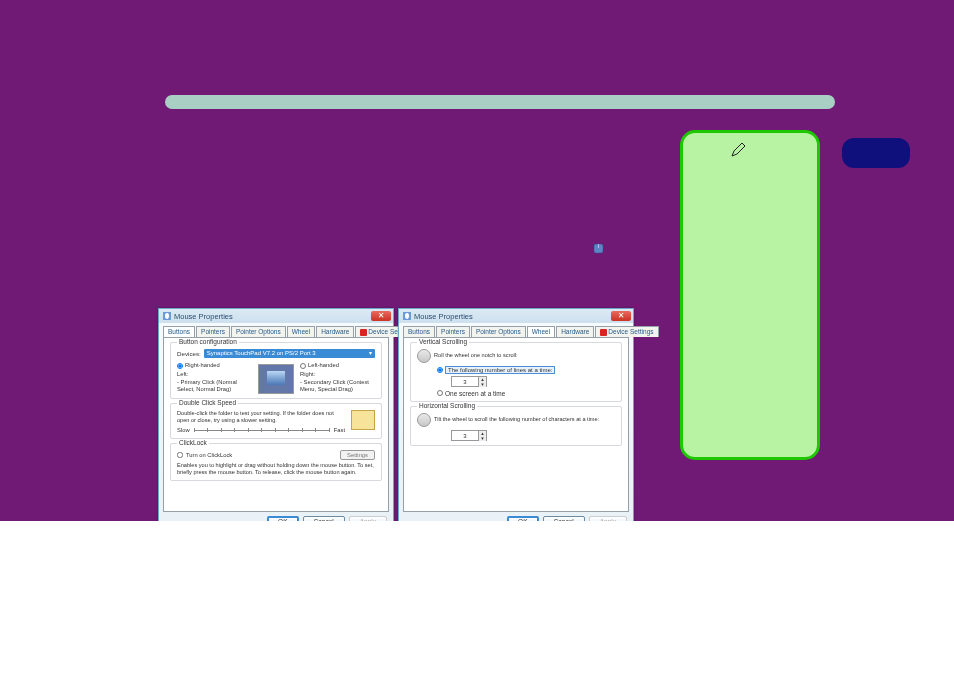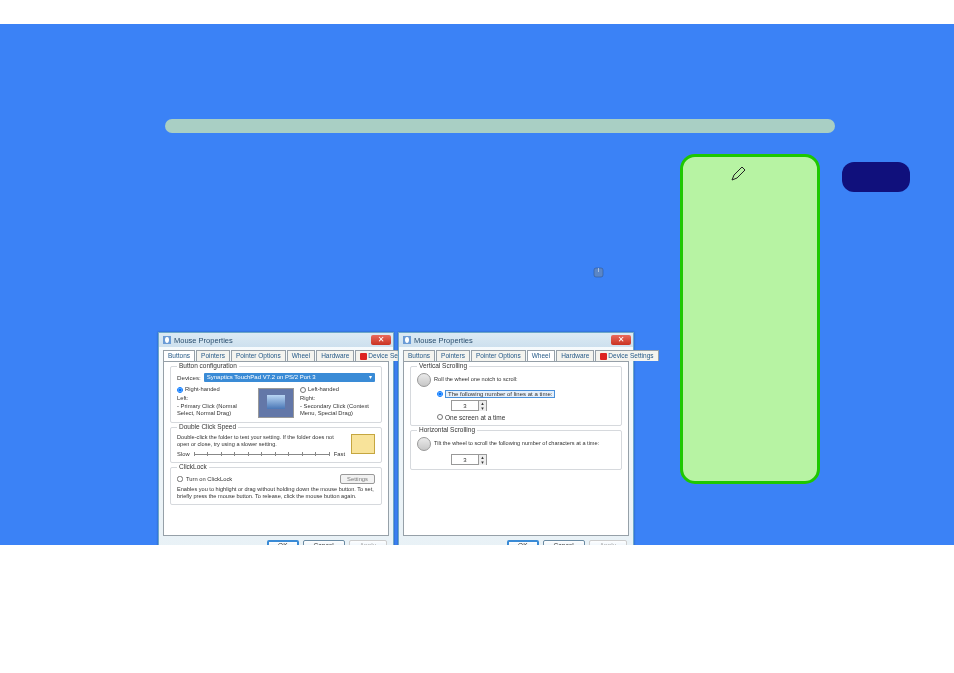--- a/index.html
+++ b/index.html
@@ -7,22 +7,21 @@
     margin: 0;
     background: #ffffff;
     font-family: Arial, Helvetica, sans-serif;
     font-size: 11px;
     color: #333;
   }
   .page {
     width: 954px;
     height: 521px;
     position: relative;
-    background: #3b82f6;
-    margin-top: 24px;
+    background: #701a75;
   }
   .header-pill {
     position: absolute;
     left: 165px;
     top: 95px;
     width: 670px;
     height: 14px;
     background: #a9cfc4;
     border-radius: 9px;
   }

